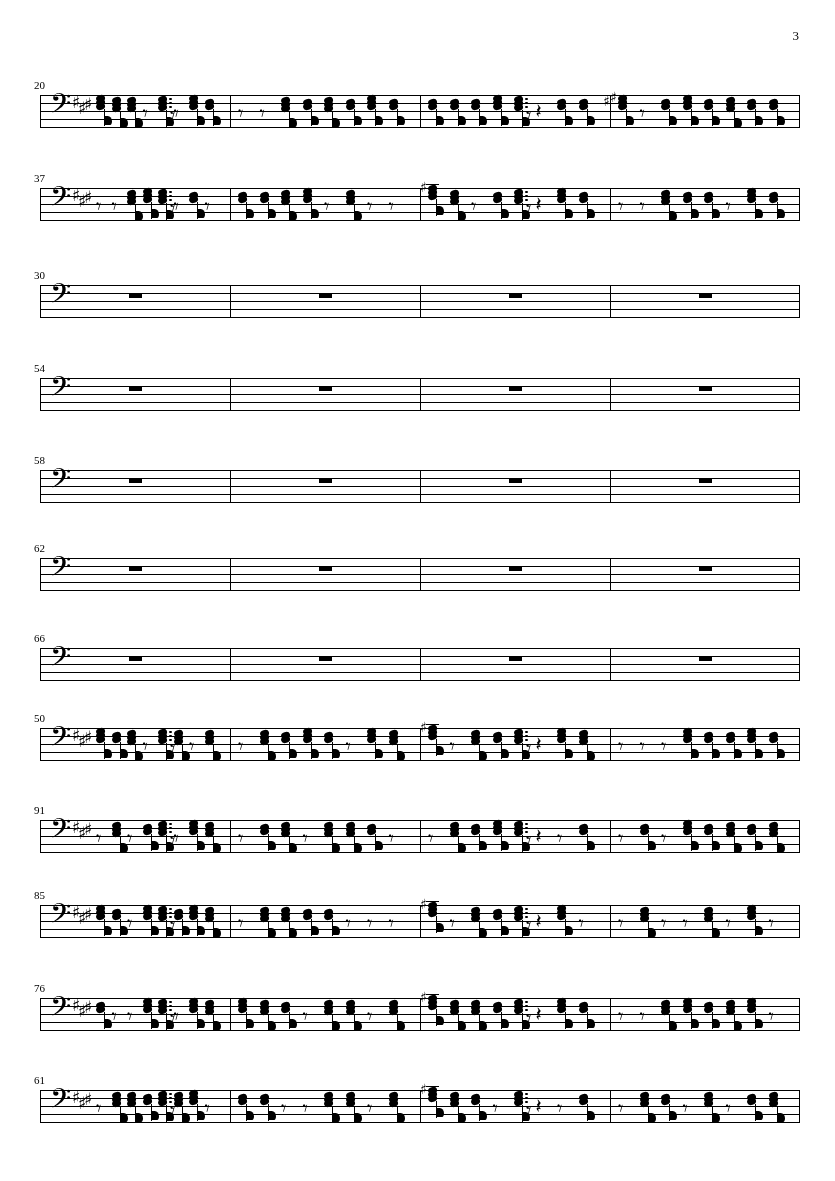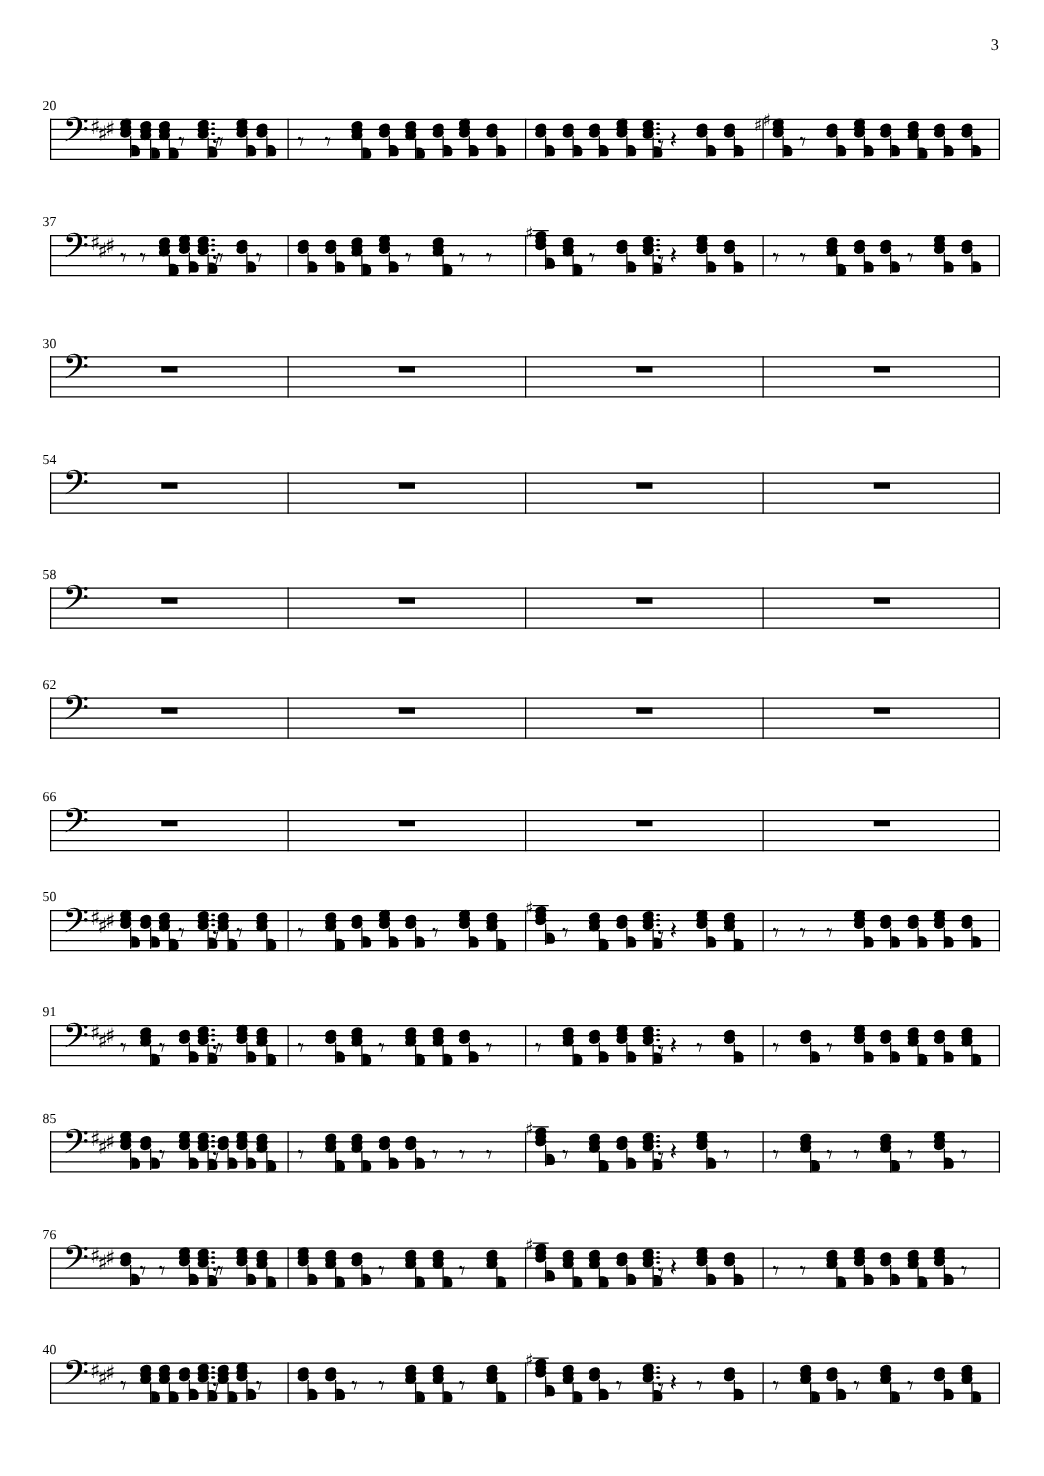--- a/index.html
+++ b/index.html
@@ -1363,21 +1363,21 @@
             <div class="nh" style="top: 0px;"></div>
             <div class="nh" style="top: 4px;"></div>
             <div class="nh" style="top: 8px;"></div>
             <div class="stem" style="top: 14px; height: 17px;"></div>
             <div class="flag" style="top: 21px;"></div>
           </div>
           <div class="rest16" style="left: 728.5px; top: 8px;">𝄾</div>
         </div>
       </div>
       <div class="system" style="top: 1090px;">
-        <div class="measure-number">40</div>
+        <div class="measure-number">61</div>
         <div class="staff">
           <div class="line l0"></div>
           <div class="line l1"></div>
           <div class="line l2"></div>
           <div class="line l3"></div>
           <div class="line l4"></div>
           <div class="clef">𝄢</div>
           <div class="keysig" style="left: 32px; top: -1px;">♯</div>
           <div class="keysig" style="left: 38px; top: 5px;">♯</div>
           <div class="keysig" style="left: 44px; top: 1px;">♯</div>

